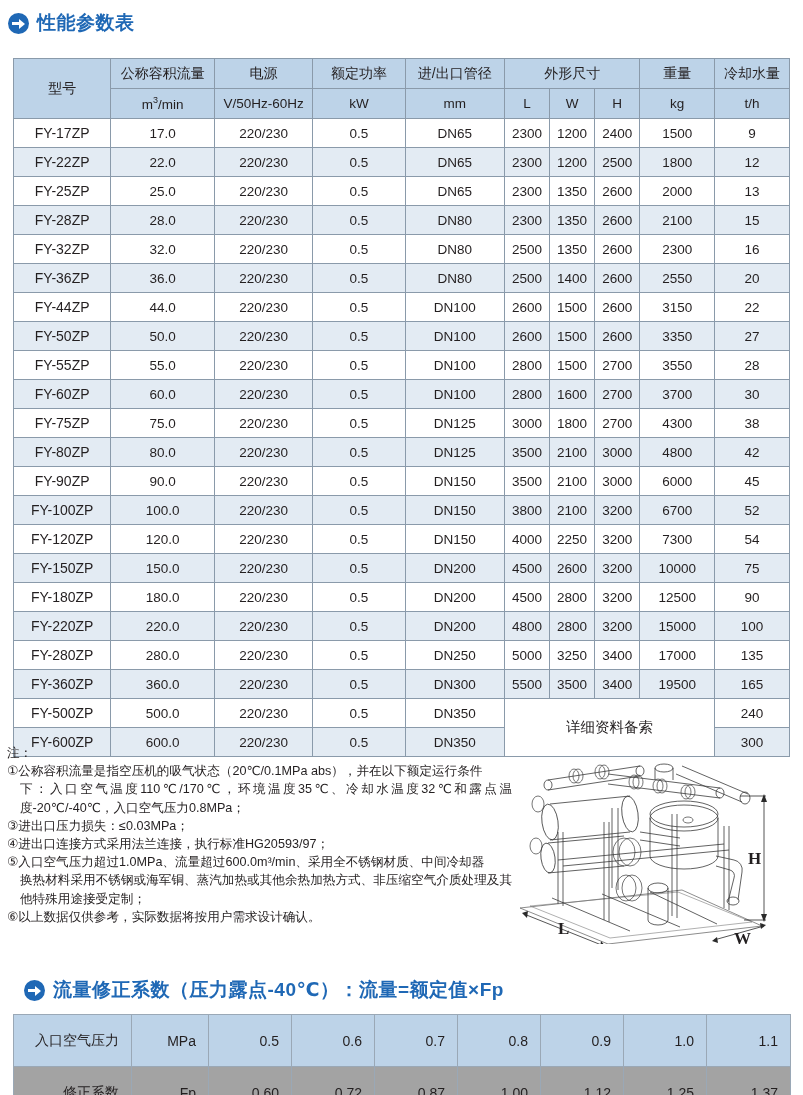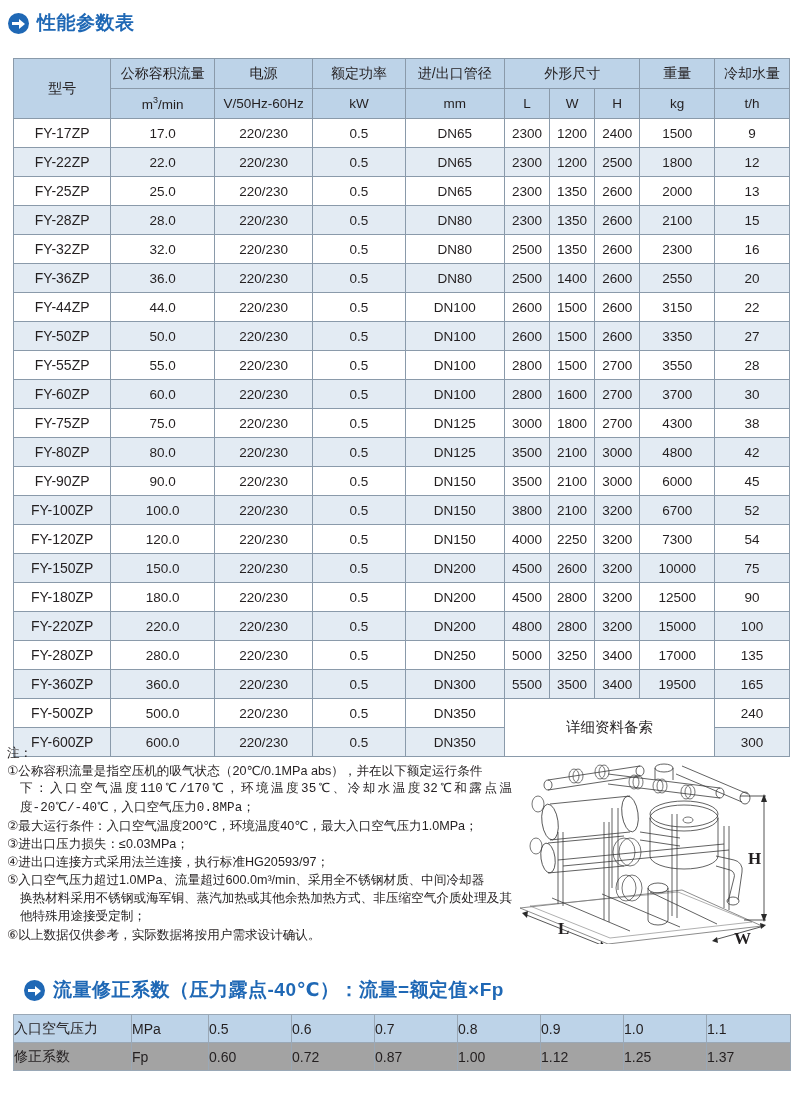--- a/index.html
+++ b/index.html
@@ -97,21 +97,21 @@
     position: absolute;
     left: 7px;
     top: 744px;
     width: 505px;
     font-size: 12.6px;
     line-height: 18.2px;
     color: #231f20;
   }
   .notes .n-line { white-space: pre-wrap; }
   .notes .indent { padding-left: 13px; }
-  .notes .just { text-align: justify; text-justify: inter-ideograph; font-family: Liberation Mono, monospace; }
+  .notes .just { text-align: justify; text-justify: inter-ideograph; }
 
   
   .illus {
     position: absolute;
     left: 512px;
     top: 748px;
     width: 286px;
     height: 196px;
   }
   .illus svg { display: block; }
@@ -125,24 +125,24 @@
   
   .corr-wrap { position: absolute; left: 13px; top: 1014px; width: 777px; }
   table.corr {
     border-collapse: collapse;
     width: 777px;
     table-layout: fixed;
     font-size: 14px;
   }
   table.corr td {
     border: 1px solid #9aa8b6;
-    text-align: left;
+    text-align: right;
     vertical-align: middle;
     height: 27px;
-    padding: 0;
+    padding: 12px;
     white-space: nowrap;
   }
   table.corr tr.hdr td { background: #bdd3e8; }
   table.corr tr.val td { background: #a3a3a3; }
 
   .watermark {
     position: absolute;
     right: 14px; top: 2px;
     font-size: 15px;
     color: #fbfcfd;
@@ -458,21 +458,20 @@
             <td>300</td>
           </tr>
         </tbody>
     </table>
   </div>
 
   <div class="notes">
     <div class="n-line">注：</div>
     <div class="n-line">①公称容积流量是指空压机的吸气状态（20℃/0.1MPa abs），并在以下额定运行条件</div>
     <div class="n-line indent just">下：入口空气温度110℃/170℃，环境温度35℃、冷却水温度32℃和露点温度-20℃/-40℃，入口空气压力0.8MPa；</div>
-    <div class="n-line">②最大运行条件：入口空气温度200℃，环境温度40℃，最大入口空气压力1.0MPa；</div>
     <div class="n-line">③进出口压力损失：≤0.03MPa；</div>
     <div class="n-line">④进出口连接方式采用法兰连接，执行标准HG20593/97；</div>
     <div class="n-line">⑤入口空气压力超过1.0MPa、流量超过600.0m³/min、采用全不锈钢材质、中间冷却器</div>
     <div class="n-line indent just">换热材料采用不锈钢或海军铜、蒸汽加热或其他余热加热方式、非压缩空气介质处理及其他特殊用途接受定制；</div>
     <div class="n-line">⑥以上数据仅供参考，实际数据将按用户需求设计确认。</div>
   </div>
 
   <div class="illus">
     <svg width="286" height="196" viewBox="0 0 286 196">
       <g fill="none" stroke="#3a3a3a" stroke-width="0.8">

